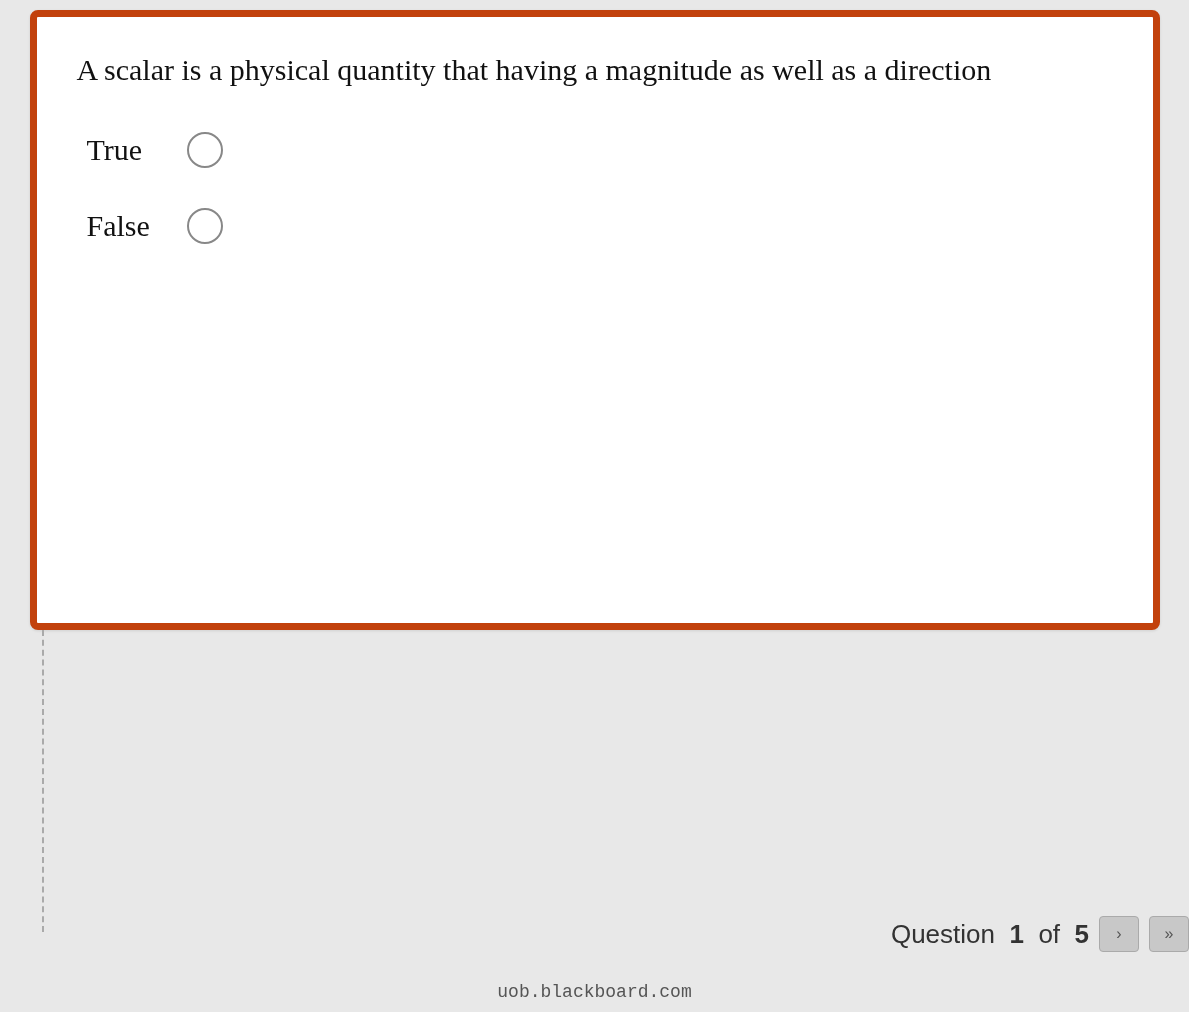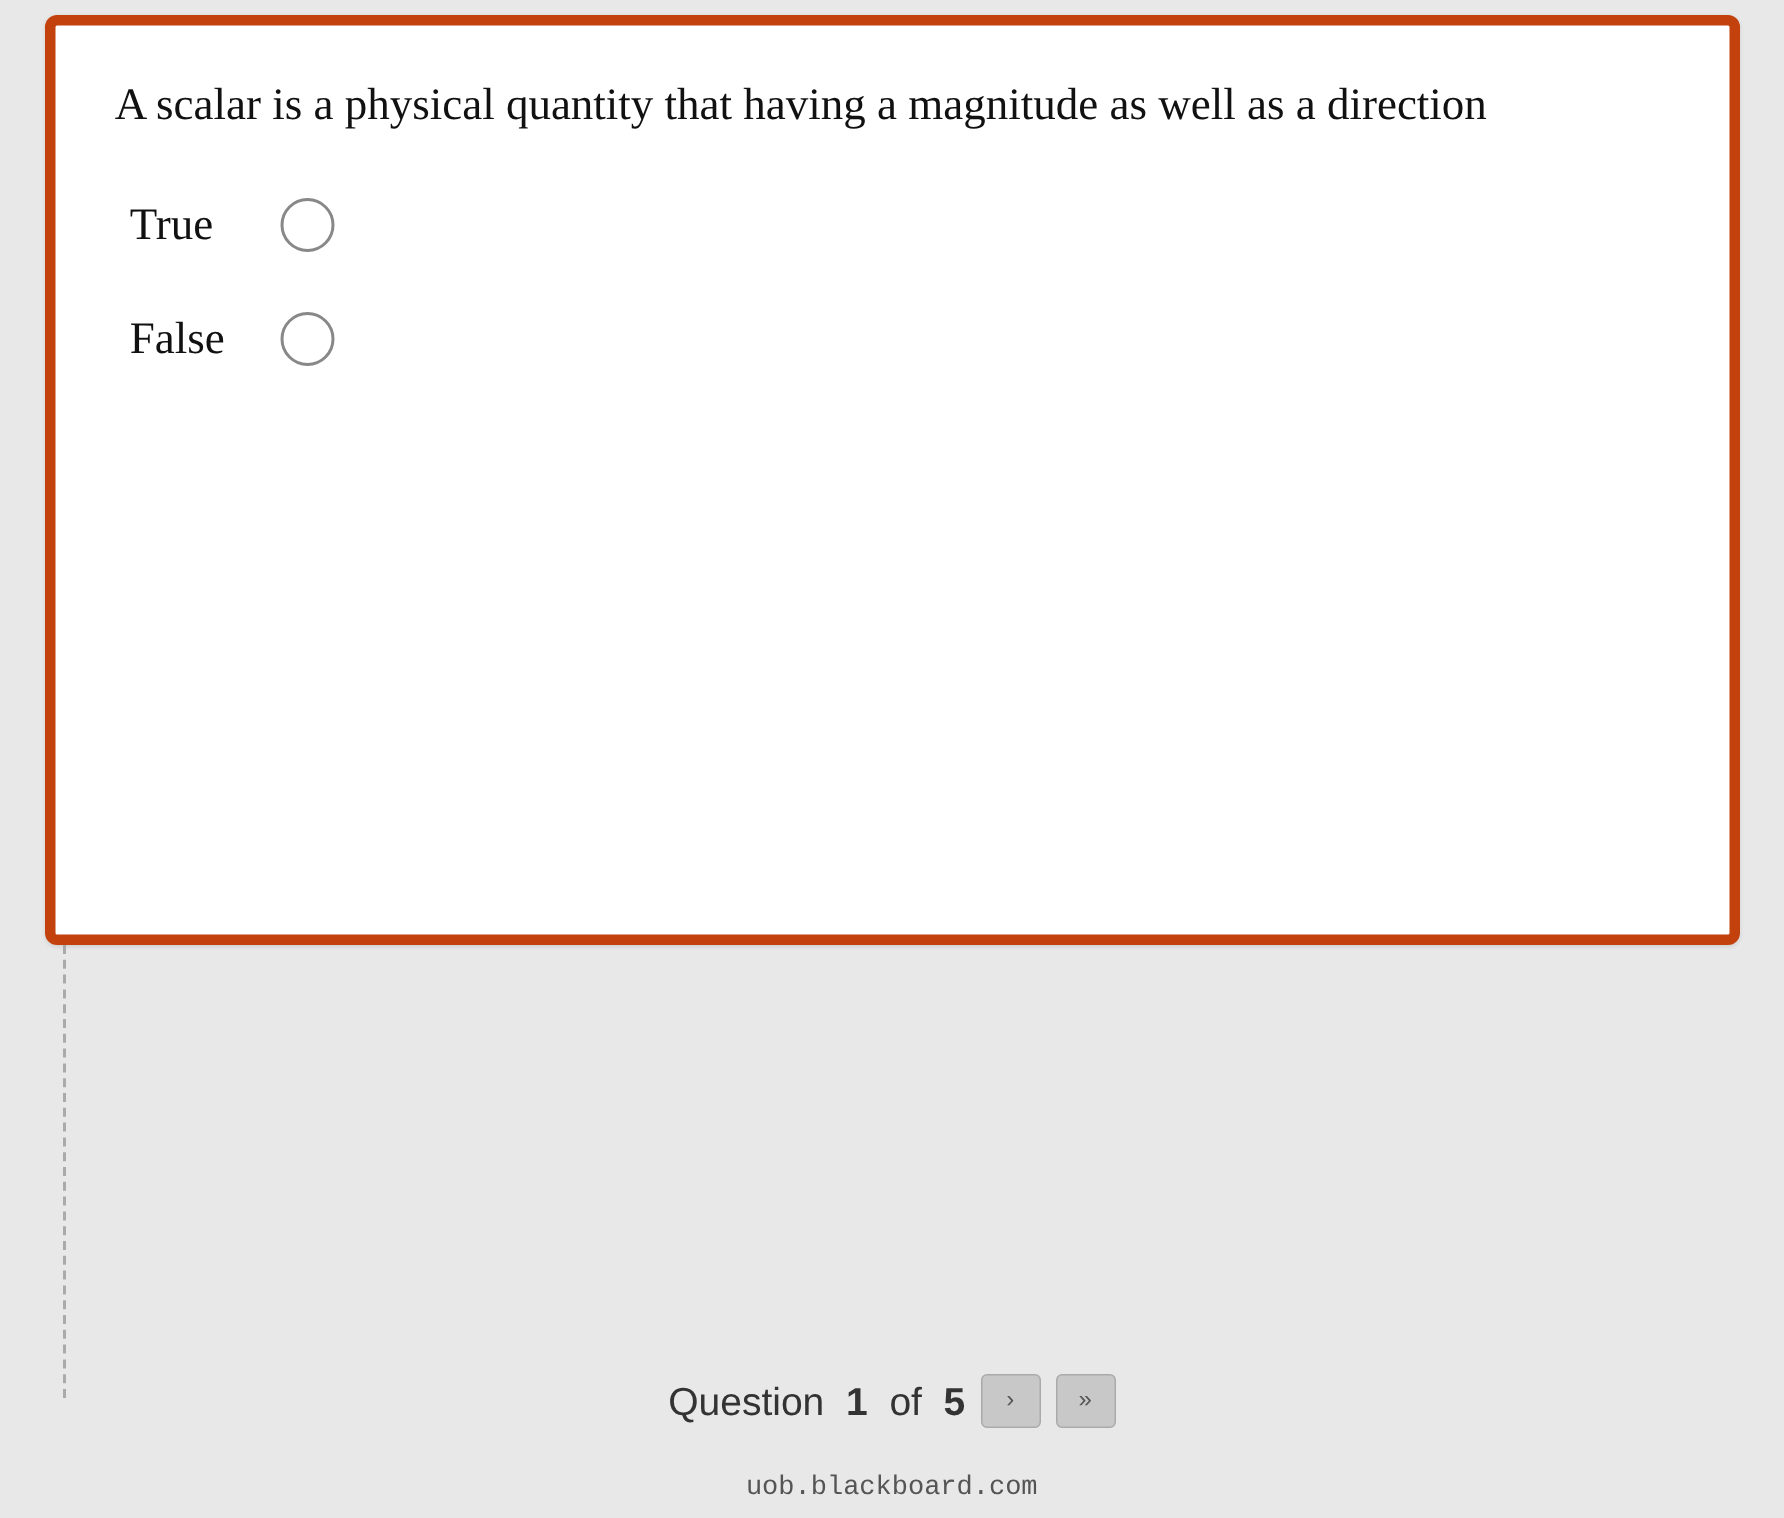--- a/index.html
+++ b/index.html
@@ -102,21 +102,21 @@
       width: 2px;
       border-left: 2px dashed #aaaaaa;
     }
 
     .pagination-bar {
       position: absolute;
       bottom: 60px;
       left: 0;
       right: 0;
       display: flex;
-      justify-content: center;
+      justify-content: flex-end;
       align-items: center;
       gap: 10px;
     }
 
     .pagination-text {
       font-size: 26px;
       color: #333333;
       font-family: Arial, sans-serif;
     }
 

